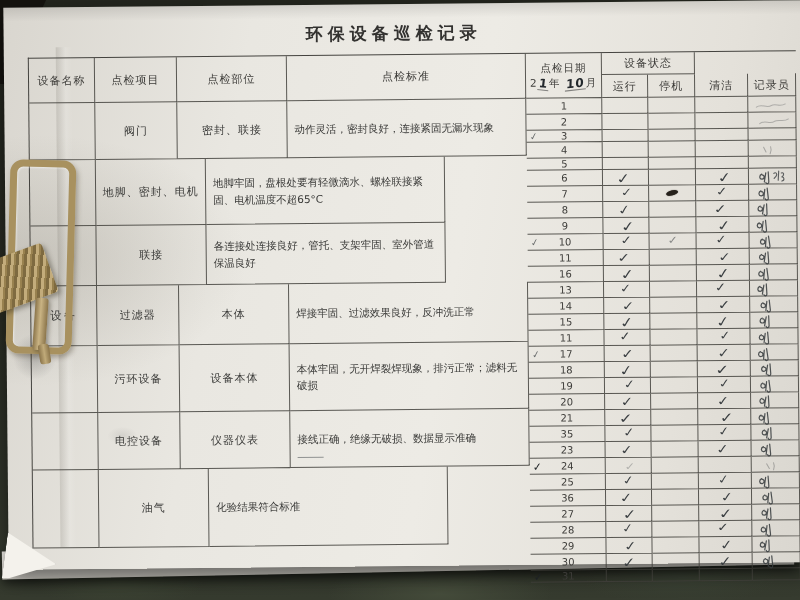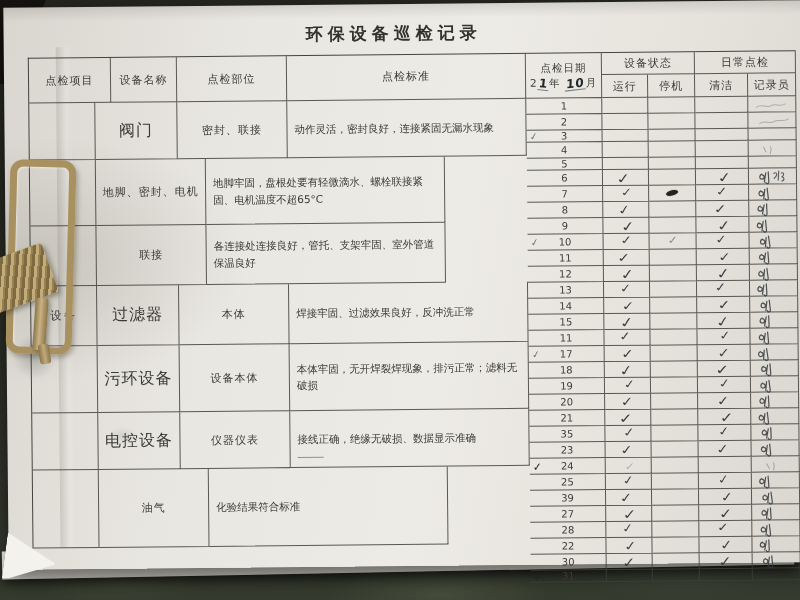--- a/index.html
+++ b/index.html
@@ -41,21 +41,21 @@
   .tbl{position:absolute;left:24px;top:50px;display:flex;
     border-top:1.4px solid #44433f;border-left:1.4px solid #44433f;color:#3a3a38;}
   .cell{box-sizing:border-box;border-right:1px solid rgba(64,62,58,.85);
     border-bottom:1px solid rgba(64,62,58,.85);
     display:flex;align-items:center;justify-content:center;position:relative;}
   .lhead .cell,.rhead .cell{font-size:11px;letter-spacing:1px;color:#3c3b38;}
   .left{display:flex;flex-direction:column;}
   .lhead{display:flex;height:45px;}
   .lrow{display:flex;}
   .c-name{width:66px;}
-  .c-item{width:82px;font-size:16px;letter-spacing:1px;}
+  .c-item{width:82px;font-size:11px;letter-spacing:1px;}
   .c-part{width:110px;font-size:11px;letter-spacing:1px;}
   .c-std{width:239px;font-size:10.5px;justify-content:flex-start;
     padding:2px 7px;line-height:1.55;text-align:left;}
 
   .right{display:flex;flex-direction:column;}
   .rhead{display:grid;grid-template-columns:76px 46px 47px 53px 48px;
     grid-template-rows:22px 23px;}
   .rh-date{grid-column:1;grid-row:1/3;flex-direction:column;justify-content:center;gap:1px;}
   .rh-status{grid-column:2/4;grid-row:1;}
   .rh-daily{grid-column:4/6;grid-row:1;}
@@ -115,22 +115,22 @@
   <div class="stain1"></div>
   <div class="stain2"></div>
   <div class="dog-ear"></div>
 
   <div class="title">环保设备巡检记录</div>
 
   <div class="tbl">
 
     <div class="left">
       <div class="lhead">
+        <div class="cell c-name">设备名称</div>
         <div class="cell c-item">点检项目</div>
-        <div class="cell c-name">设备名称</div>
         <div class="cell c-part">点检部位</div>
         <div class="cell c-std" style="justify-content:center;">点检标准</div>
       </div>
       <div id="left-rows">
           <div class="lrow" style="height: 57px;">
             <div class="cell c-name"></div>
             <div class="cell c-item">阀门</div>
             <div class="cell c-part">密封、联接</div>
             <div class="cell c-std">动作灵活，密封良好，连接紧固无漏水现象</div>
           </div>
@@ -172,21 +172,20 @@
 
     <div class="right">
       <div class="rhead">
         <div class="cell rh-date">
           <span style="font-size:10.5px;">点检日期</span>
           <span class="date-line">
             <span>2</span><span class="hand">1</span><span>年</span> <span class="hand m">10</span><span>月</span>
           </span>
         </div>
         <div class="cell rh-status">设备状态</div>
-        <div class="cell rh-daily">日常点检</div>
         <div class="cell" style="grid-column:2;grid-row:2;">运行</div>
         <div class="cell" style="grid-column:3;grid-row:2;">停机</div>
         <div class="cell" style="grid-column:4;grid-row:2;">清洁</div>
         <div class="cell" style="grid-column:5;grid-row:2;">记录员</div>
       </div>
       <div class="rbody" id="date-rows">
           <div class="rrow">
             <div class="cell c-date">
               <span>1</span>
             </div>
@@ -347,21 +346,21 @@
               <span class="ck" style="font-size: 12px; transform: translate(2px, 0px) rotate(-4deg) scaleX(1.3);">✓</span>
             </div>
             <div class="cell c-rec">
               <svg width="34" height="15" viewBox="0 0 34 15" class="sig-svg" style="transform: rotate(-4deg) translate(1px, 1px);">
                 <path d="M4 4 C1 5 1 9 4 9 C7 9 6.5 4.5 4.5 5 M8 3 L6 12 M10.5 2 L10.5 12 C10.5 14.3 7.5 14.3 7.5 12.4" fill="none" stroke="#383c3f" stroke-width="1.2" stroke-linecap="round" opacity="0.88"></path>
               </svg>
             </div>
           </div>
           <div class="rrow">
             <div class="cell c-date">
-              <span>12</span>
+              <span>16</span>
             </div>
             <div class="cell c-run">
               <span class="ck" style="font-size: 13px; transform: translate(1px, 1px) rotate(-10deg) scaleX(1.3);">✓</span>
             </div>
             <div class="cell c-stop"></div>
             <div class="cell c-clean">
               <span class="ck" style="font-size: 13px; transform: translate(0px, 1px) rotate(-11deg) scaleX(1.3);">✓</span>
             </div>
             <div class="cell c-rec">
               <svg width="34" height="15" viewBox="0 0 34 15" class="sig-svg" style="transform: rotate(-7deg) translate(0px, 1px);">
@@ -585,21 +584,21 @@
               <span class="ck" style="font-size: 11px; transform: translate(-1px, -1px) rotate(-12deg) scaleX(1.3);">✓</span>
             </div>
             <div class="cell c-rec">
               <svg width="34" height="15" viewBox="0 0 34 15" class="sig-svg" style="transform: rotate(-4deg) translate(-1px, 1px);">
                 <path d="M4 4 C1 5 1 9 4 9 C7 9 6.5 4.5 4.5 5 M8 3 L6 12 M10.5 2 L10.5 12 C10.5 14.3 7.5 14.3 7.5 12.4" fill="none" stroke="#383c3f" stroke-width="1.2" stroke-linecap="round" opacity="0.88"></path>
               </svg>
             </div>
           </div>
           <div class="rrow">
             <div class="cell c-date">
-              <span>39</span>
+              <span>36</span>
             </div>
             <div class="cell c-run">
               <span class="ck" style="font-size: 12px; transform: translate(-2px, 0px) rotate(-8deg) scaleX(1.3);">✓</span>
             </div>
             <div class="cell c-stop"></div>
             <div class="cell c-clean">
               <span class="ck" style="font-size: 12px; transform: translate(2px, 0px) rotate(-9deg) scaleX(1.3);">✓</span>
             </div>
             <div class="cell c-rec">
               <svg width="34" height="15" viewBox="0 0 34 15" class="sig-svg" style="transform: rotate(-7deg) translate(2px, 1px);">
@@ -636,21 +635,21 @@
               <span class="ck" style="font-size: 11px; transform: translate(-2px, -1px) rotate(-3deg) scaleX(1.3);">✓</span>
             </div>
             <div class="cell c-rec">
               <svg width="34" height="15" viewBox="0 0 34 15" class="sig-svg" style="transform: rotate(-6deg) translate(0px, 1px);">
                 <path d="M4 4 C1 5 1 9 4 9 C7 9 6.5 4.5 4.5 5 M8 3 L6 12 M10.5 2 L10.5 12 C10.5 14.3 7.5 14.3 7.5 12.4" fill="none" stroke="#383c3f" stroke-width="1.2" stroke-linecap="round" opacity="0.88"></path>
               </svg>
             </div>
           </div>
           <div class="rrow">
             <div class="cell c-date">
-              <span>22</span>
+              <span>29</span>
             </div>
             <div class="cell c-run">
               <span class="ck" style="font-size: 12px; transform: translate(2px, 0px) rotate(-9deg) scaleX(1.3);">✓</span>
             </div>
             <div class="cell c-stop"></div>
             <div class="cell c-clean">
               <span class="ck" style="font-size: 12px; transform: translate(1px, 0px) rotate(-10deg) scaleX(1.3);">✓</span>
             </div>
             <div class="cell c-rec">
               <svg width="34" height="15" viewBox="0 0 34 15" class="sig-svg" style="transform: rotate(-2deg) translate(-1px, 1px);">

